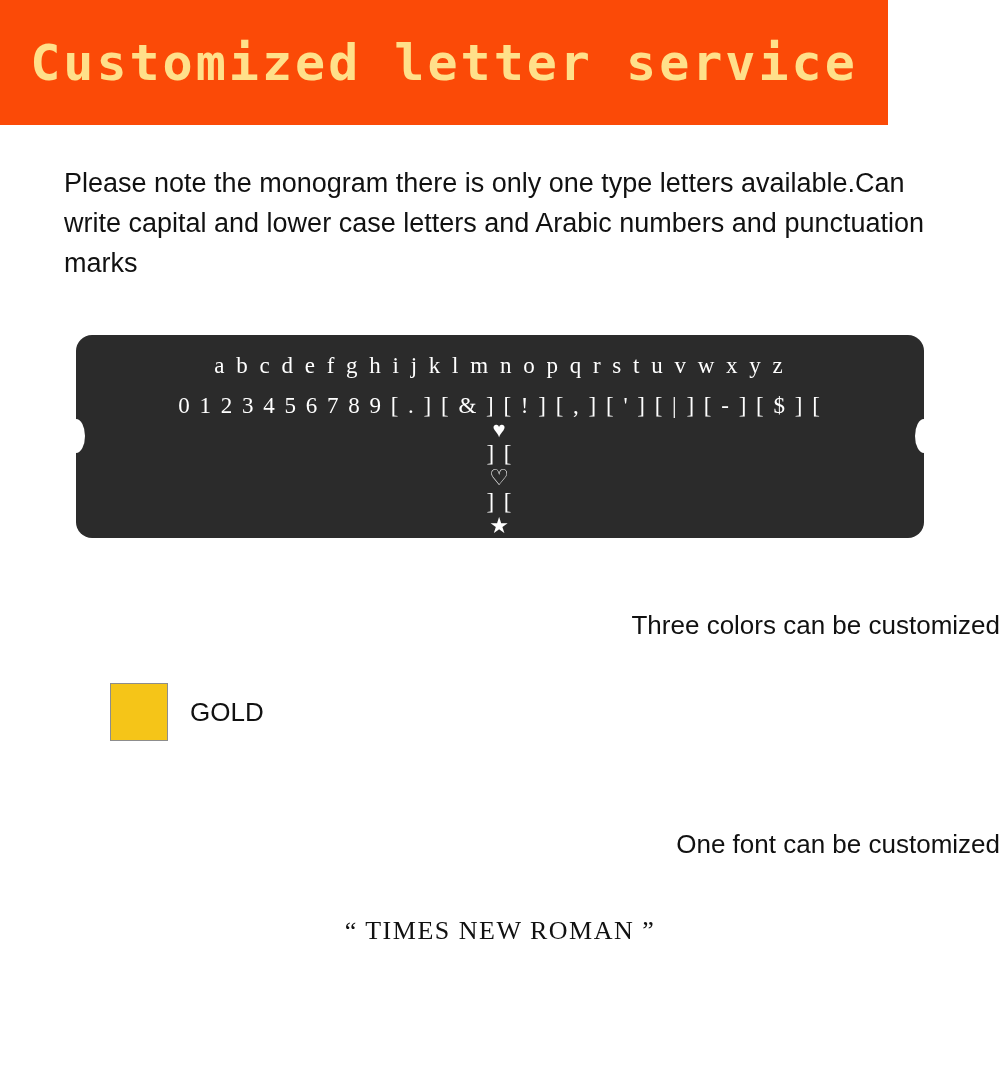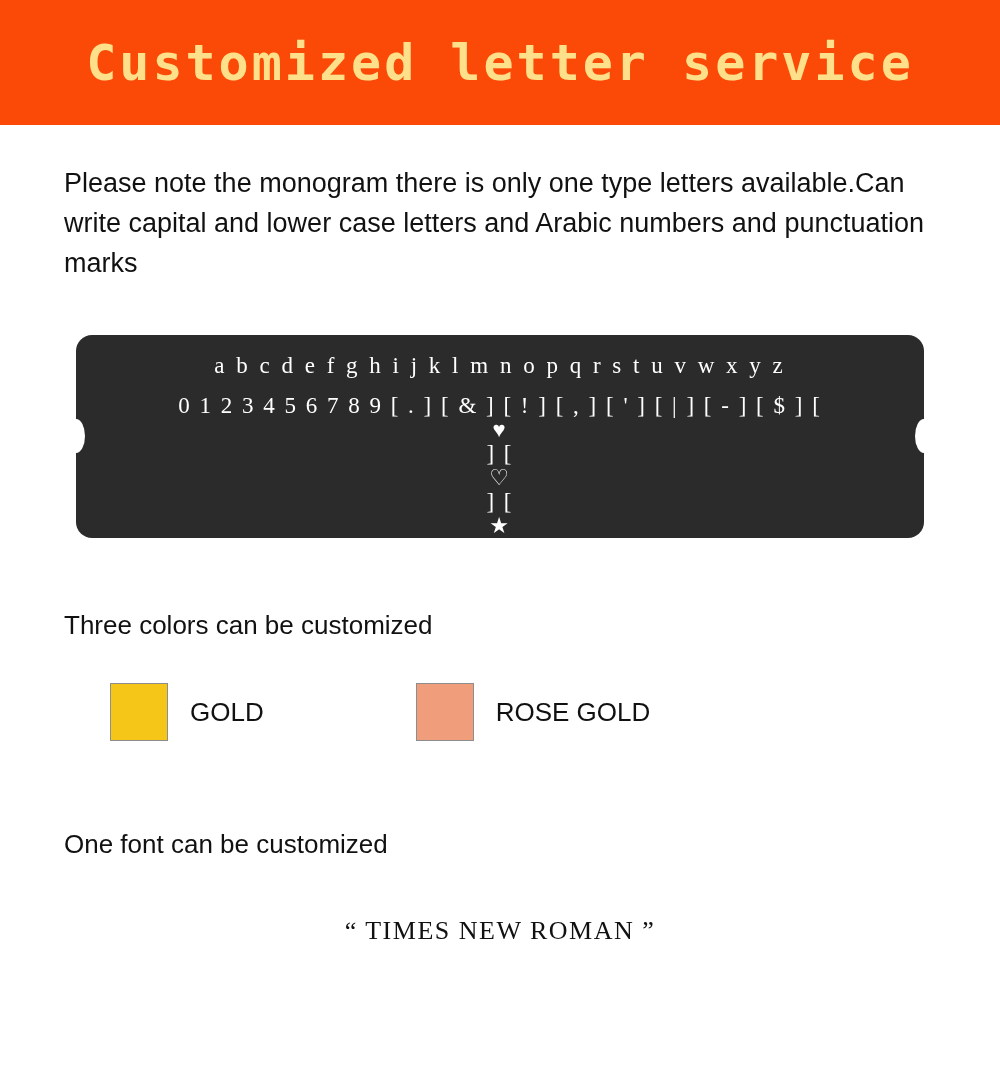--- a/index.html
+++ b/index.html
@@ -10,21 +10,21 @@
     width: 1000px;
     height: 1068px;
     background: #ffffff;
     font-family: "Liberation Sans", sans-serif;
     color: #000000;
     overflow: hidden;
   }
 
   
   .banner {
-    width: 1000px;
+    width: 888px;
     height: 125px;
     background: #fb4a07;
     display: flex;
     align-items: center;
     justify-content: center;
     box-sizing: border-box;
   }
   .banner-title {
     font-family: "DejaVu Sans Mono", monospace;
     font-weight: bold;
@@ -105,20 +105,21 @@
     font-size: 22px;
     line-height: 1;
     margin: 0 1px;
   }
 
   
   .section-heading {
     font-size: 26px;
     color: #111111;
     margin-left: 64px;
+    text-align: right;
   }
   .heading-colors { margin-top: 72px; }
   .heading-font   { margin-top: 88px; }
 
   
   .colors-row {
     margin-top: 42px;
     margin-left: 110px;
     display: flex;
     align-items: center;
@@ -181,20 +182,16 @@
 
 <div class="section-heading heading-colors">Three colors can be customized</div>
 
 <div class="colors-row">
   <div class="color-item">
     <span class="swatch" style="background:#f5c518"></span>
     <span class="swatch-label">GOLD</span>
   </div>
   <span class="gap-1"></span>
   <span class="gap-2"></span>
-  <div class="color-item">
-    <span class="swatch" style="background:#ef9d7a"></span>
-    <span class="swatch-label">ROSE GOLD</span>
-  </div>
 </div>
 
 <div class="section-heading heading-font">One font can be customized</div>
 <div class="font-sample">“ TIMES NEW ROMAN ”</div>
 
 </body></html>

